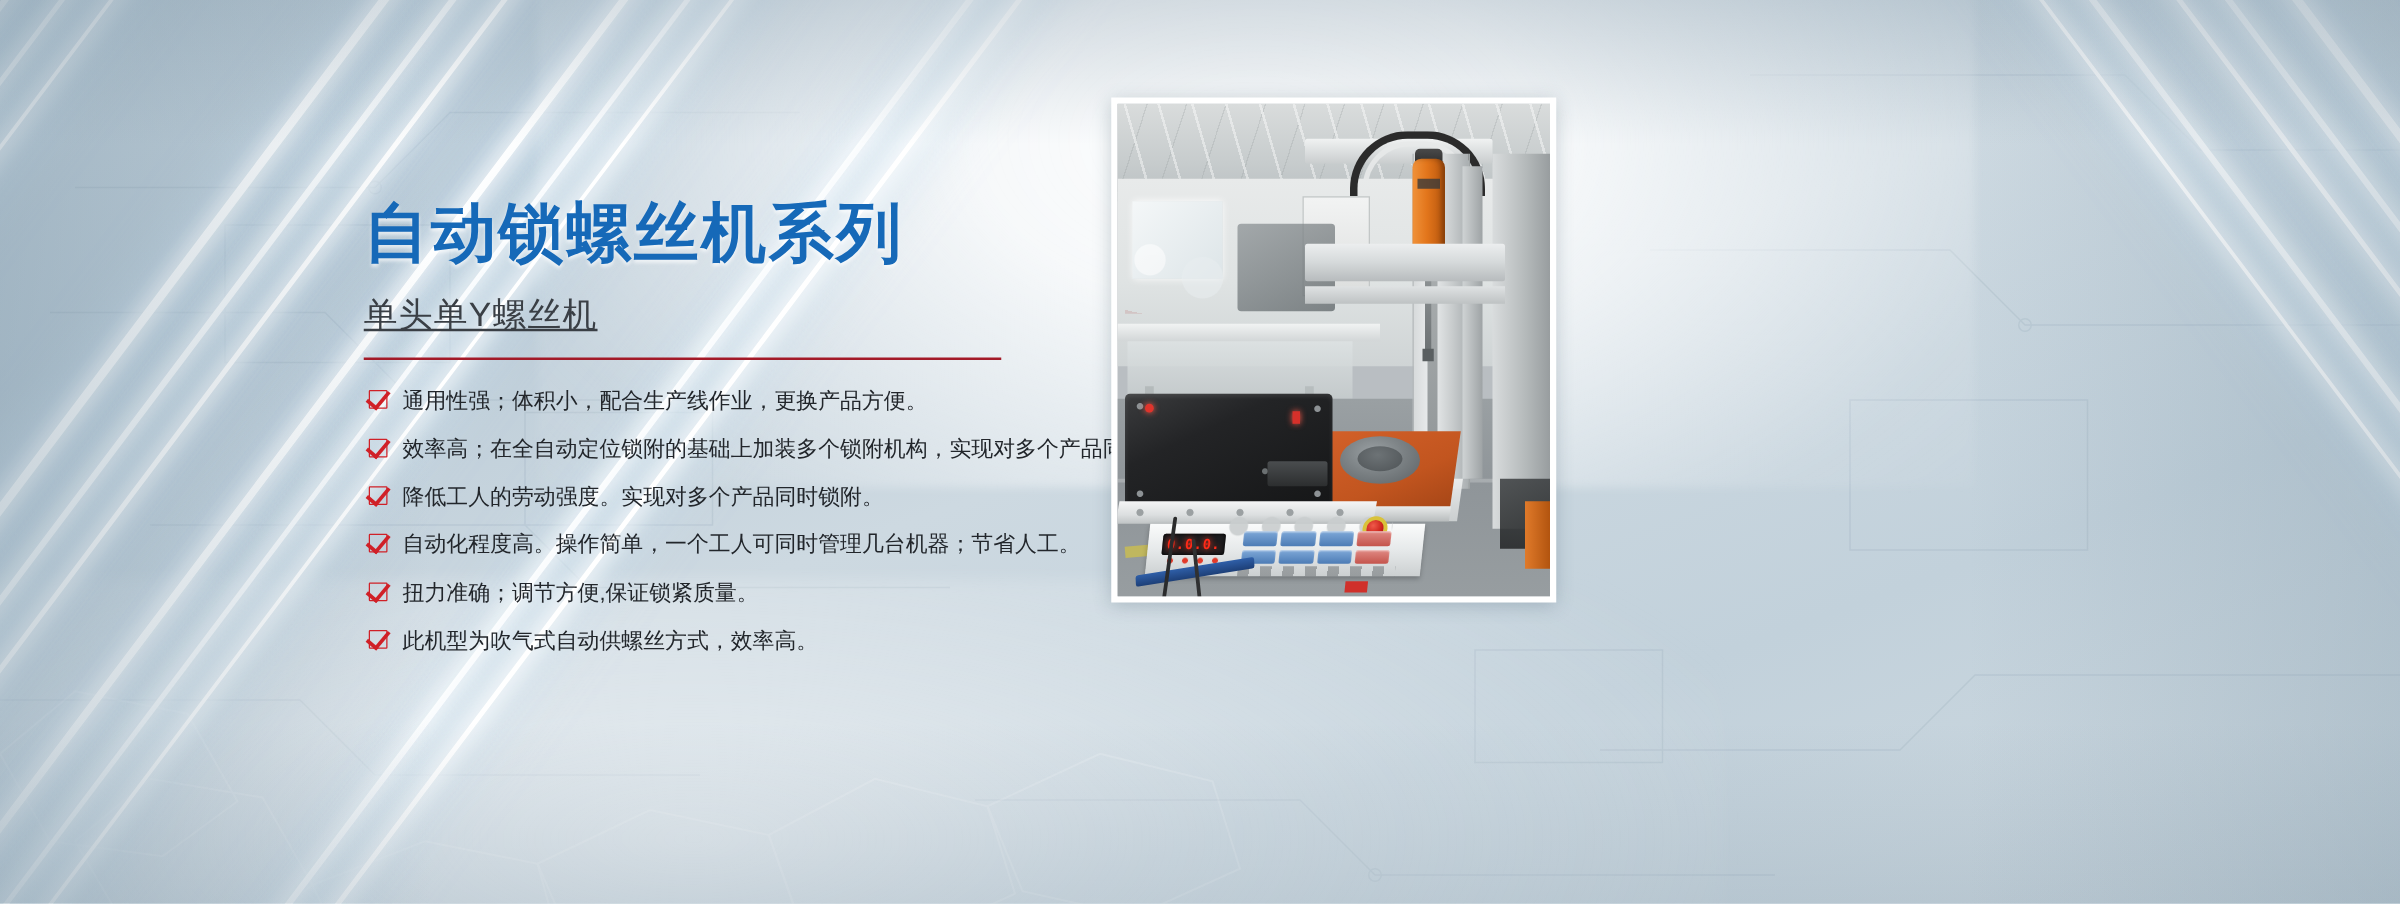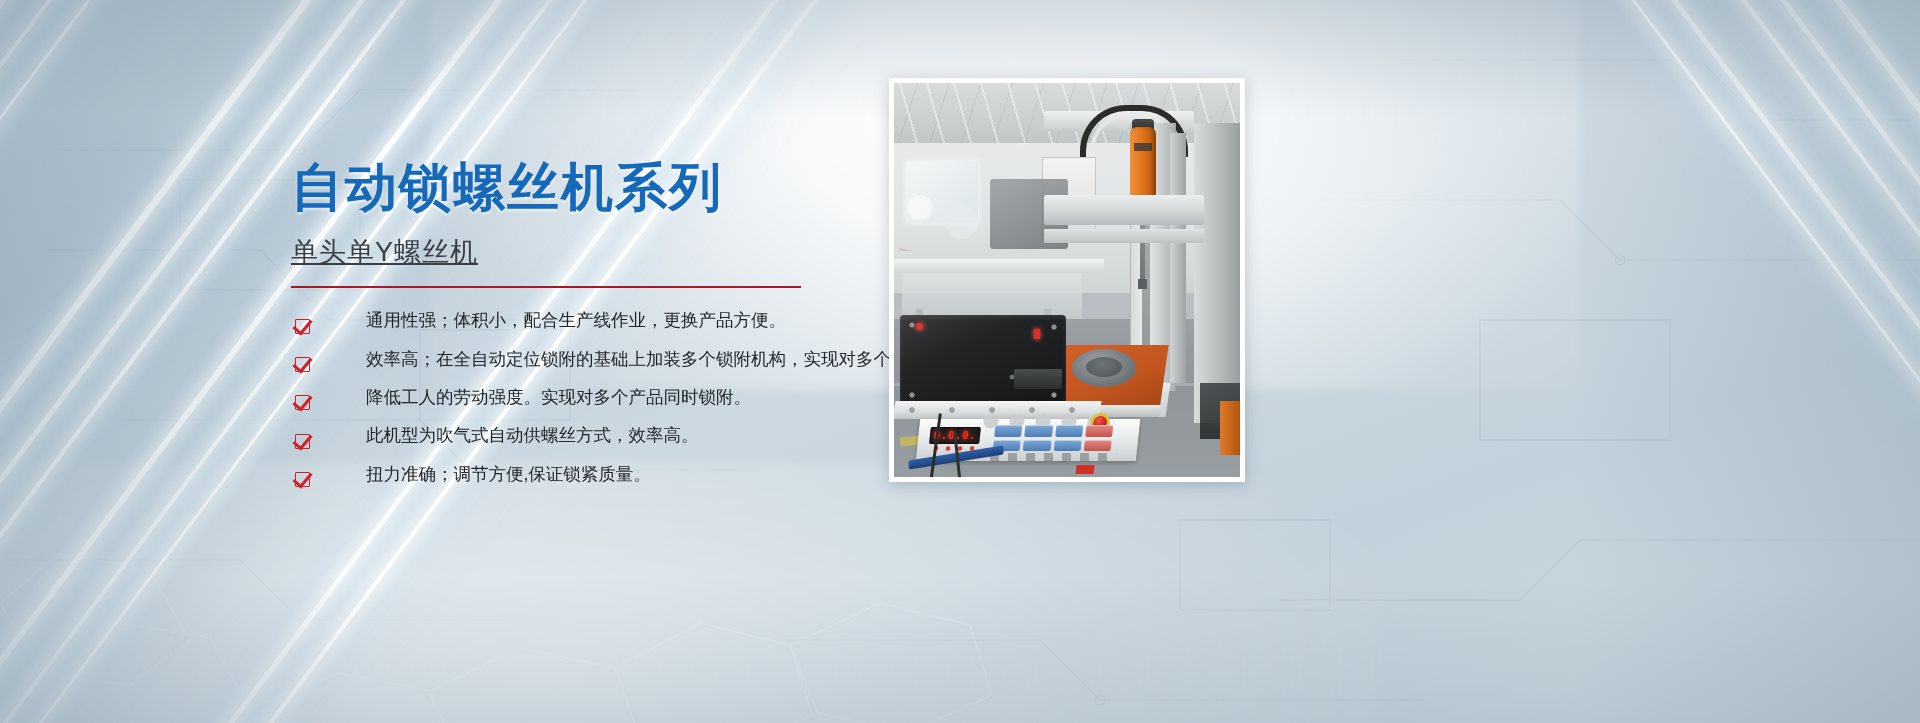--- a/index.html
+++ b/index.html
@@ -60,22 +60,22 @@
   .subtitle{
     font-size:27px;color:#3a3f45;font-weight:normal;letter-spacing:1px;
     margin:18px 0 0 0;white-space:nowrap;text-decoration:underline;
   }
   .rule{
     width:510px;height:2px;background:#a31a28;margin:16px 0 0 0;border:0;
   }
 
   .features{list-style:none;margin:20px 0 0 0;padding:0;}
   .feature{
-    display:flex;align-items:flex-end;margin:0 0 13px 0;
-    font-size:17.5px;color:#22262b;line-height:1.45;white-space:nowrap;gap:44px;
+    display:flex;align-items:flex-start;margin:0 0 13px 0;
+    font-size:17.5px;color:#22262b;line-height:1.45;white-space:nowrap;
   }
   .chk{
     flex:0 0 auto;width:15px;height:15px;margin:4px 12px 0 4px;position:relative;
     border:1.6px solid #d02027;box-sizing:border-box;border-radius:1px;
   }
   .chk::after{
     content:"";position:absolute;left:1px;top:-4px;width:8px;height:15px;
     border-right:3px solid #d02027;border-bottom:3px solid #d02027;
     transform:rotate(40deg);
   }
@@ -296,25 +296,29 @@
       <li class="feature">
         <span class="chk"></span>
         <span>效率高；在全自动定位锁附的基础上加装多个锁附机构，实现对多个产品同时锁附。</span>
       </li>
       <li class="feature">
         <span class="chk"></span>
         <span>降低工人的劳动强度。实现对多个产品同时锁附。</span>
       </li>
       <li class="feature">
         <span class="chk"></span>
+        <span>自动化程度高。操作简单，一个工人可同时管理几台机器；节省人工。</span>
+      </li>
+      <li class="feature">
+        <span class="chk"></span>
+        <span>扭力准确；调节方便,保证锁紧质量。</span>
+      </li>
+      <li class="feature">
+        <span class="chk"></span>
         <span>此机型为吹气式自动供螺丝方式，效率高。</span>
-      </li>
-      <li class="feature">
-        <span class="chk"></span>
-        <span>扭力准确；调节方便,保证锁紧质量。</span>
       </li>
     </ul>
   </div>
 
   <div class="photo-frame">
     <div class="photo">
       <div class="p-ceiling"></div>
       <div class="p-ceilgrid"></div>
       <div class="p-backwall"></div>
       <div class="p-win"></div>

